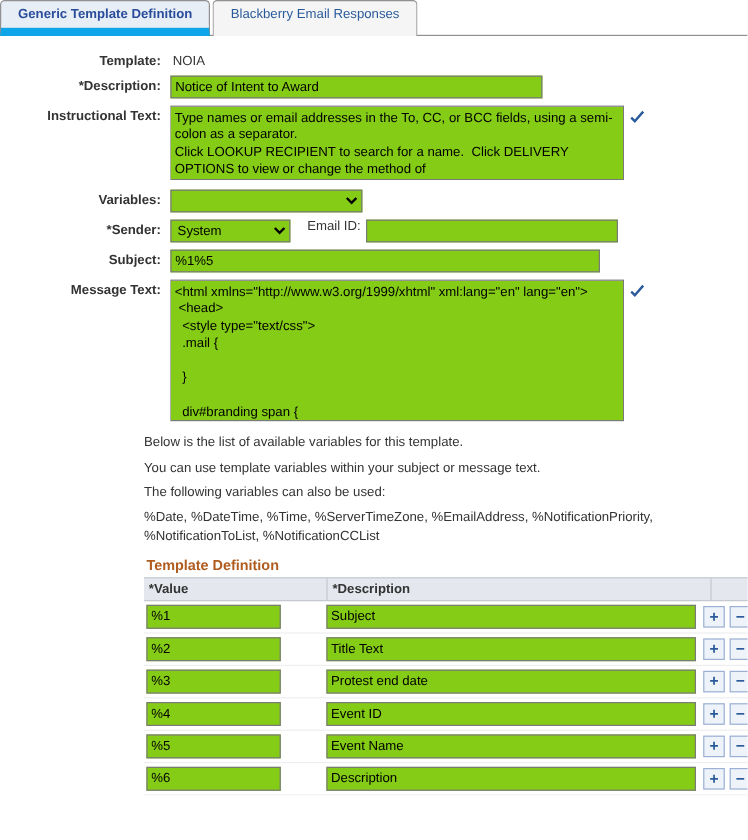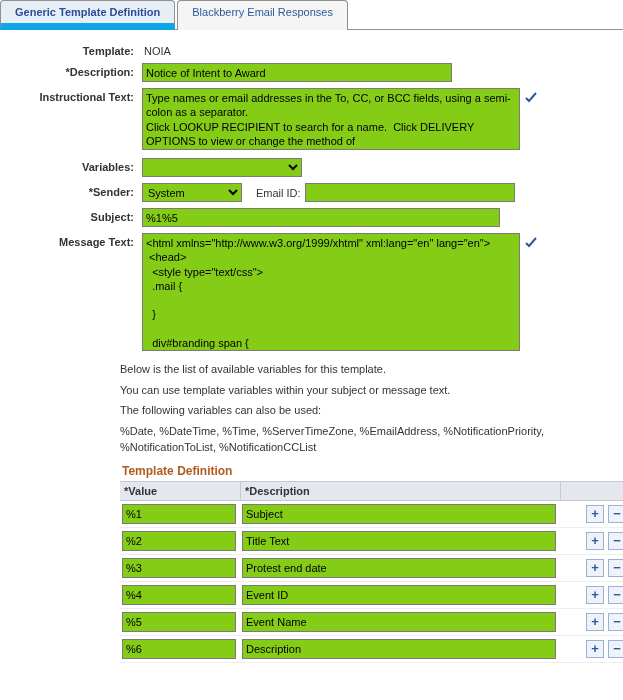--- a/index.html
+++ b/index.html
@@ -50,21 +50,21 @@
     width: 122px;
     text-align: right;
     padding-right: 8px;
     padding-top: 3px;
     font-weight: bold;
     color: #333;
   }
   .field-col {
     flex: 1;
     display: flex;
-    align-items: center;
+    align-items: flex-start;
     gap: 4px;
   }
   .static-val {
     padding-top: 3px;
     padding-left: 2px;
   }
   input[type=text], select, textarea {
     font-family: Arial, Helvetica, sans-serif;
     font-size: 11px;
     border: 1px solid #7a7a7a;
@@ -108,21 +108,21 @@
     border-top: 1px solid #c5c9d0;
     border-bottom: 1px solid #c5c9d0;
   }
   .tv-head-cell {
     padding: 3px 4px;
     font-weight: bold;
     color: #333;
     font-size: 11px;
   }
   .tv-col-value { width: 120px; }
-  .tv-col-desc  { width: 320px; border-left: 1px solid #c5c9d0; }
+  .tv-col-desc  { width: 320px; border-left: 1px solid #c5c9d0; margin-left: 32px; }
   .tv-col-btns  { flex: 1; display: flex; justify-content: flex-end; gap: 4px; border-left: 1px solid #c5c9d0; }
   .tv-body-row {
     display: flex;
     align-items: center;
     padding: 3px 2px 3px 2px;
     border-bottom: 1px solid #eee;
   }
   .tv-body-row input[type=text] {
     width: 100%;
     height: 20px;

